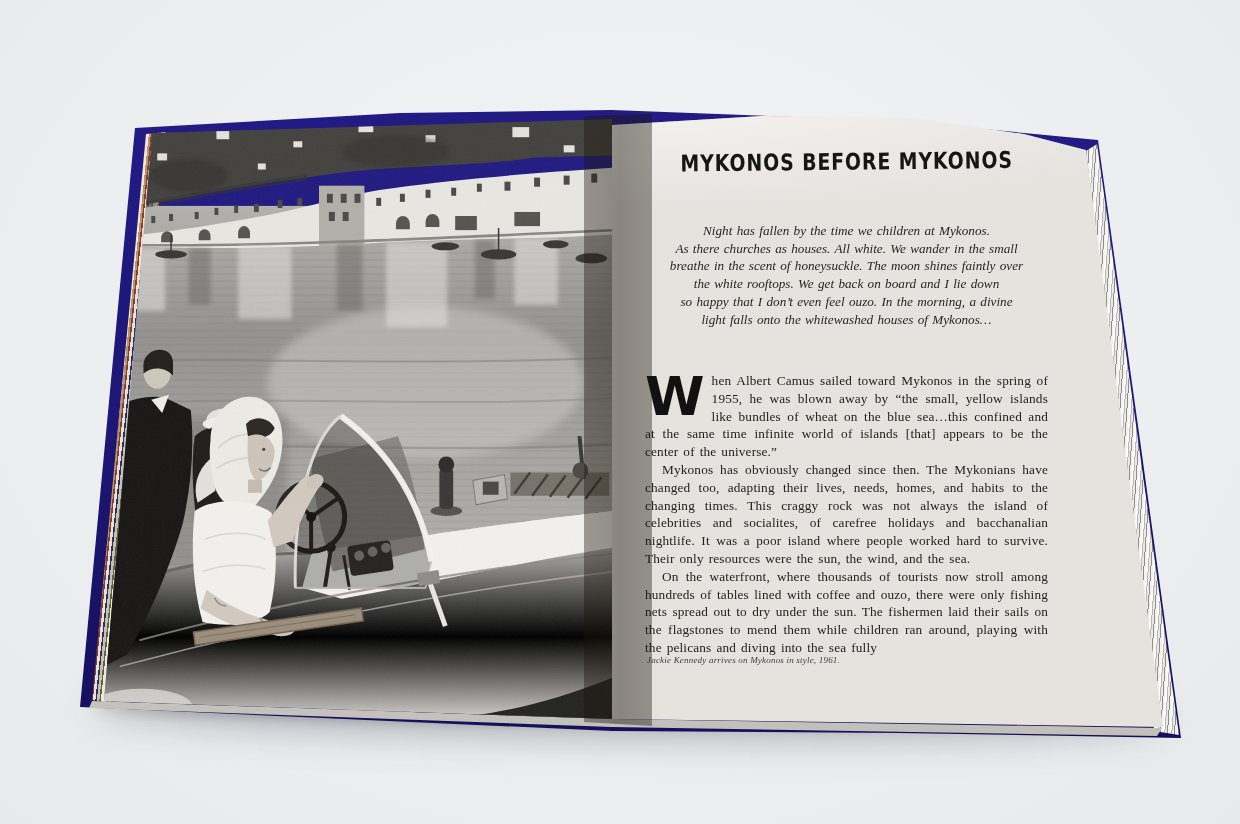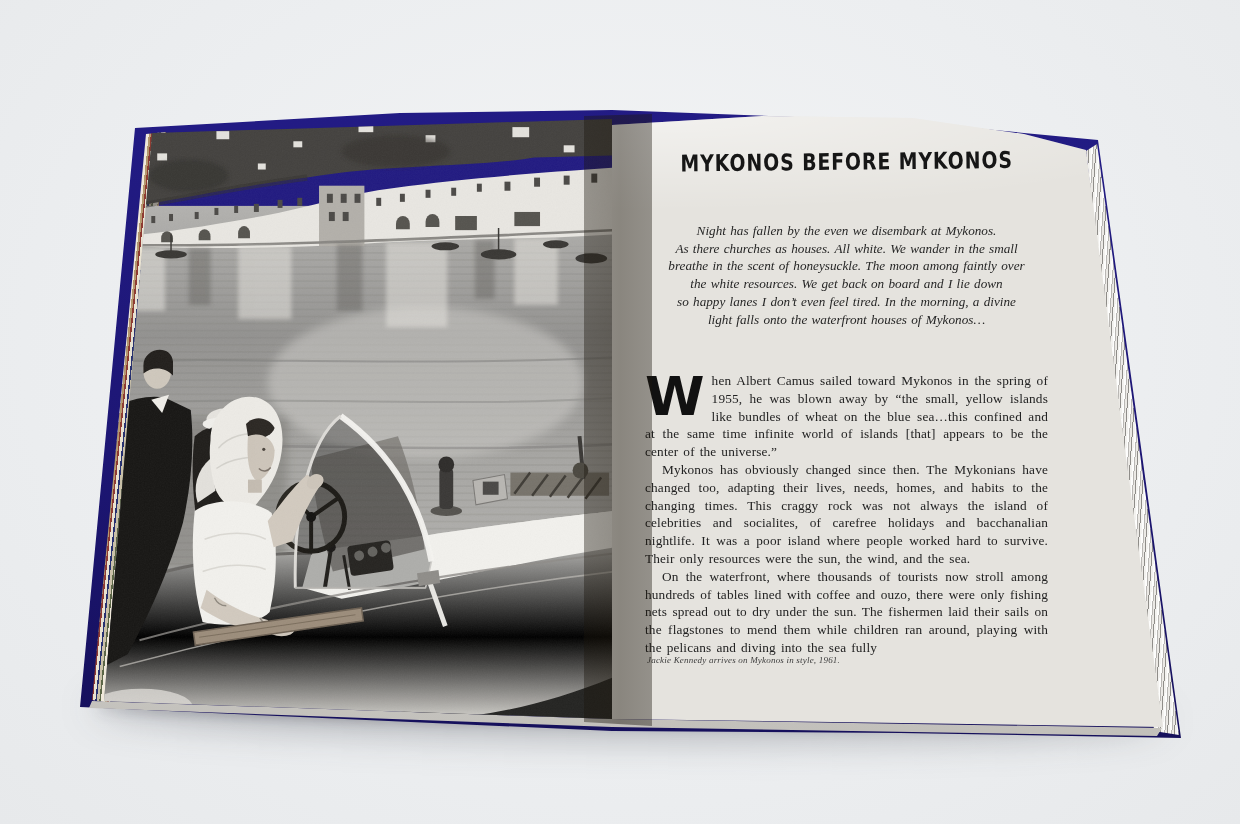--- a/index.html
+++ b/index.html
@@ -286,26 +286,26 @@
   <div class="layer page-right">
     <div class="curl"></div>
   </div>
 
   <div class="layer">
     <div class="text-col">
       <div class="chapter-title">
         <span>MYKONOS BEFORE MYKONOS</span>
       </div>
       <div class="epigraph">
-        <div>Night has fallen by the even we disembark at Mykonos.</div>
+        <div>Night has fallen by the time we children at Mykonos.</div>
         <div>As there churches as houses. All white. We wander in the small</div>
-        <div>breathe in the scent of honeysuckle. The moon among faintly over</div>
-        <div>the white resources. We get back on board and I lie down</div>
-        <div>so happy lanes I don’t even feel tired. In the morning, a divine</div>
-        <div>light falls onto the waterfront houses of Mykonos…</div>
+        <div>breathe in the scent of honeysuckle. The moon shines faintly over</div>
+        <div>the white rooftops. We get back on board and I lie down</div>
+        <div>so happy that I don’t even feel ouzo. In the morning, a divine</div>
+        <div>light falls onto the whitewashed houses of Mykonos…</div>
       </div>
       <div class="bodycopy">
         <p><span class="dropcap">W</span><span>hen Albert Camus sailed toward Mykonos in the spring of 1955, he was blown away by “the small, yellow islands like bundles of wheat on the blue sea…this confined and at the same time infinite world of islands [that] appears to be the center of the universe.”</span></p>
         <p class="indent">Mykonos has obviously changed since then. The Mykonians have changed too, adapting their lives, needs, homes, and habits to the changing times. This craggy rock was not always the island of celebrities and socialites, of carefree holidays and bacchanalian nightlife. It was a poor island where people worked hard to survive. Their only resources were the sun, the wind, and the sea.</p>
         <p class="indent">On the waterfront, where thousands of tourists now stroll among hundreds of tables lined with coffee and ouzo, there were only fishing nets spread out to dry under the sun. The fishermen laid their sails on the flagstones to mend them while children ran around, playing with the pelicans and diving into the sea fully</p>
       </div>
       <div class="photo-caption">Jackie Kennedy arrives on Mykonos in style, 1961.</div>
     </div>
   </div>
 

